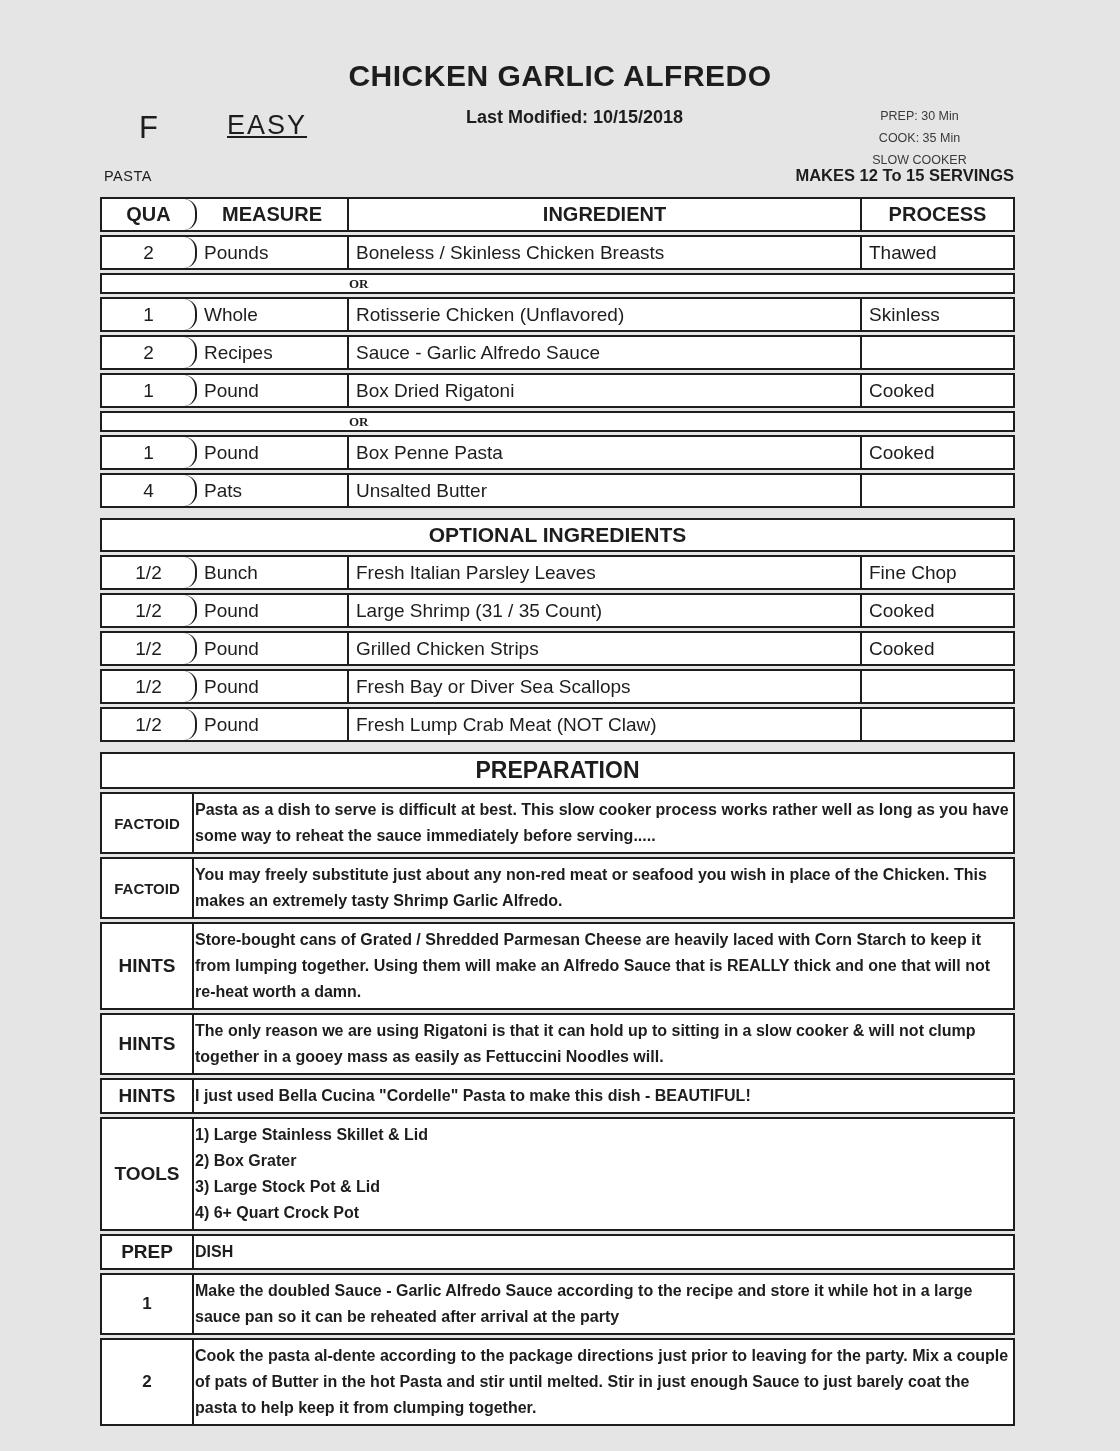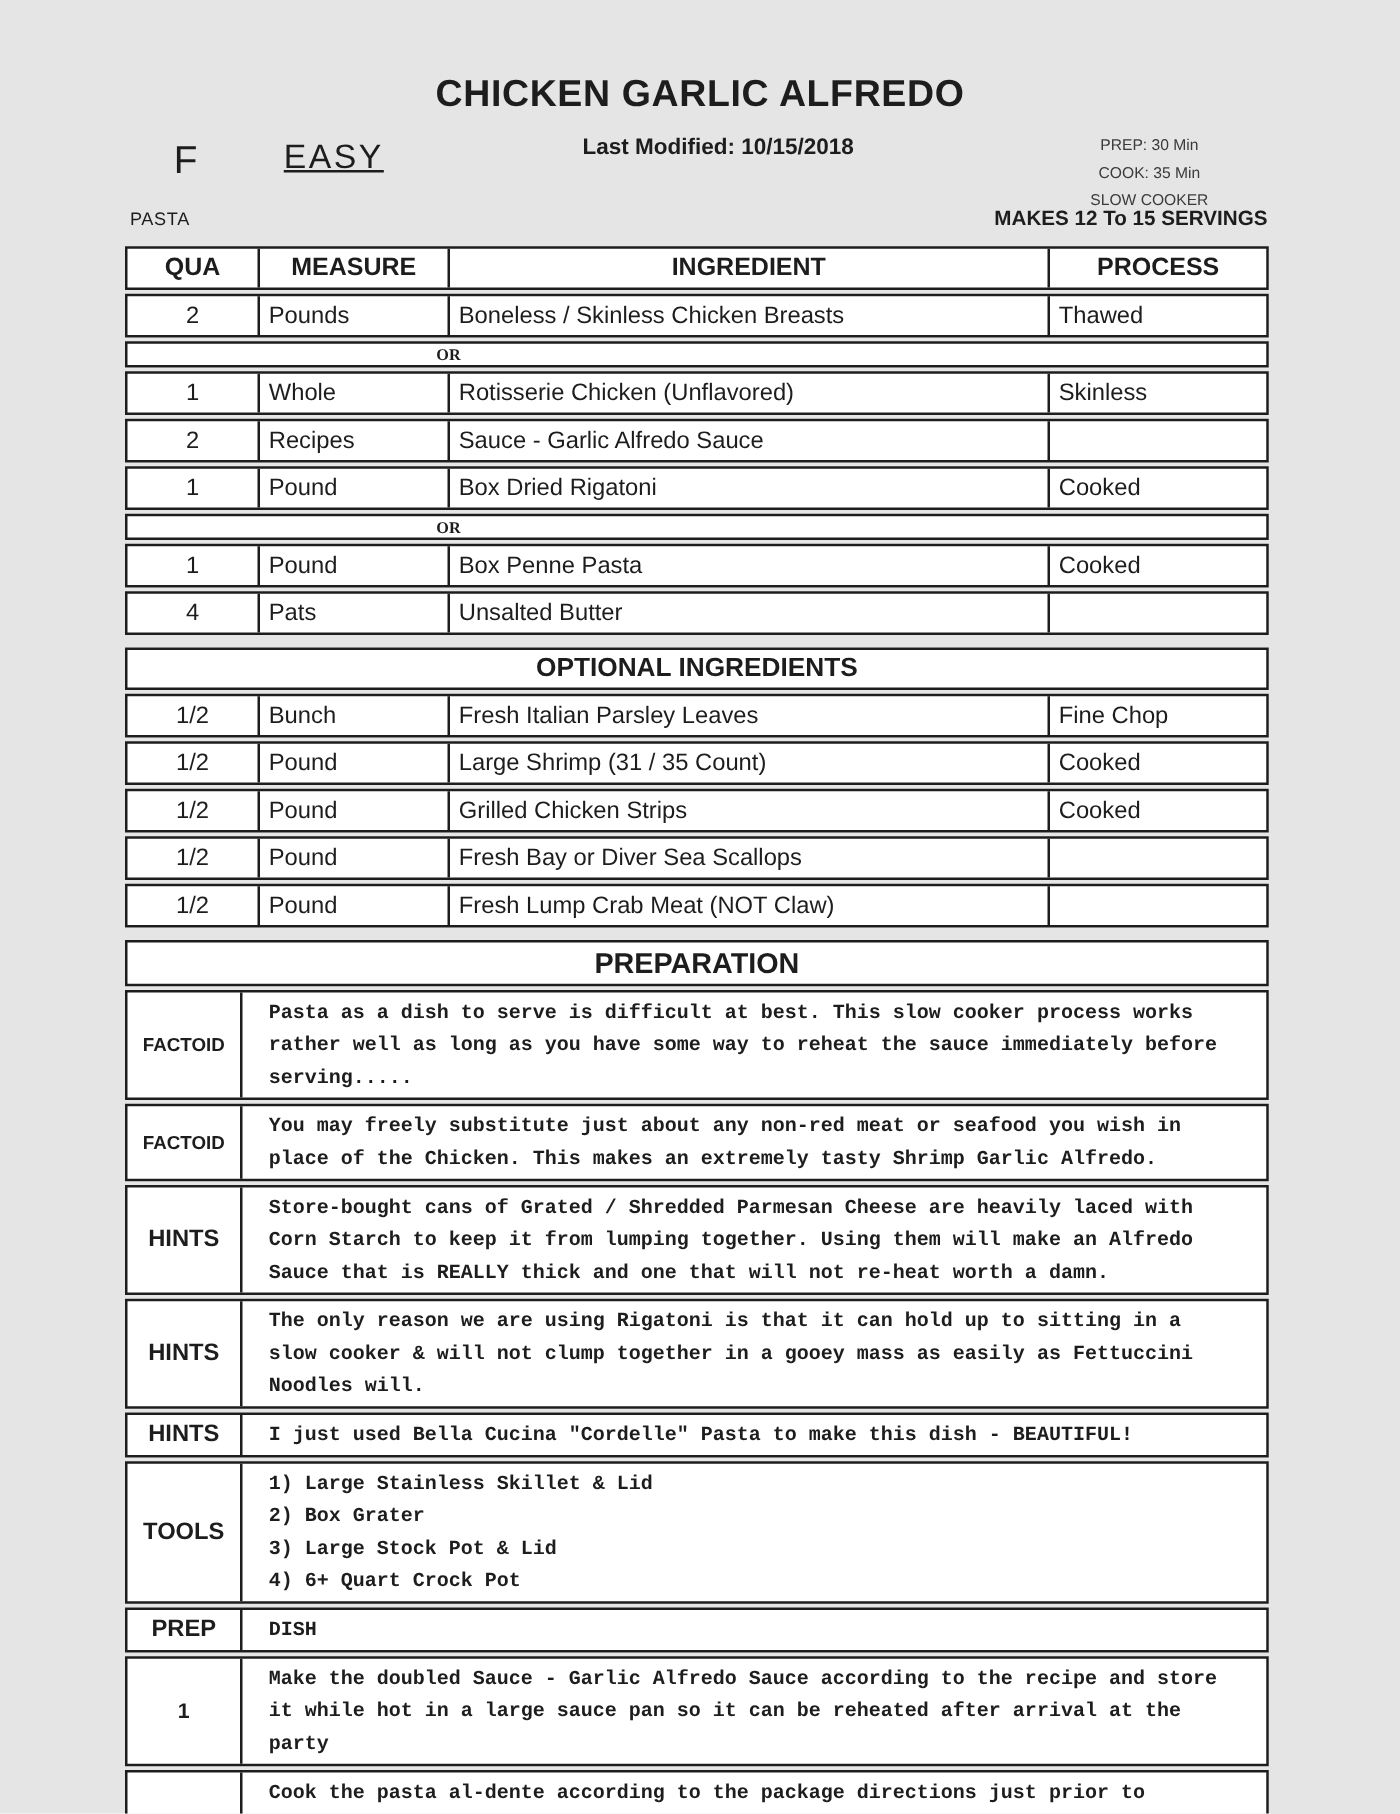--- a/index.html
+++ b/index.html
@@ -29,39 +29,39 @@
   .hdr-category { position: absolute; top: 168px; left: 104px; font-size: 14.5px; letter-spacing: 0.5px; }
   .hdr-servings { position: absolute; top: 166px; right: 106px; font-size: 16.5px; font-weight: bold; }
 
   
   .content { position: absolute; left: 100px; top: 197px; width: 915px; }
   .tbl { margin-bottom: 10px; }
   .trow { display: flex; border: 2px solid #1d1d1d; margin-bottom: 3px; background: #fff; }
   .tbl .trow:last-child { margin-bottom: 0; }
   .cell { border-right: 2px solid #1d1d1d; padding: 2px 7px; font-size: 19px; line-height: 27px; min-height: 31px; }
   .cell:last-child { border-right: none; }
-  .c-qua  { width: 106px; flex: none; text-align: center; padding-left: 2px; padding-right: 2px; }
+  .c-qua  { width: 95px; flex: none; text-align: center; padding-left: 2px; padding-right: 2px; border-radius: 13px; }
   .c-meas { width: 152px; flex: none; }
   .c-ing  { flex: 1; min-width: 0; }
-  .c-proc { width: 173px; flex: none; }
+  .c-proc { width: 151px; flex: none; }
   .th { font-weight: bold; font-size: 20px; text-align: center; }
   .or-row { display: block; padding: 0 0 0 247px; font-size: 13px; font-weight: bold; line-height: 17px; min-height: 17px; font-family: Liberation Serif, serif; }
   .title-row { display: block; text-align: center; font-weight: bold; }
   .opt-title  { font-size: 21px; line-height: 30px; }
   .prep-title { font-size: 23px; line-height: 33px; }
 
   
   .p-label {
     width: 92px; flex: none; border-right: 2px solid #1d1d1d;
     display: flex; align-items: center; justify-content: center;
     font-weight: bold; font-size: 19px; text-align: center;
   }
   .p-label.sm  { font-size: 15px; }
   .p-label.num { font-size: 17px; }
-  .p-body { flex: 1; min-width: 0; padding: 3px 21px; font-size: 16px; font-weight: bold; line-height: 26px; font-family: Liberation Mono, monospace; }
+  .p-body { flex: 1; min-width: 0; padding: 3px 1px; font-size: 16px; font-weight: bold; line-height: 26px; }
   .p-body .line { display: block; }
 </style>
 </head>
 <body>
 
 <div class="page">
 
   <div class="hdr-title">CHICKEN GARLIC ALFREDO</div>
   <div class="hdr-lastmod">Last Modified: 10/15/2018</div>
   <div class="hdr-grade">F</div>

